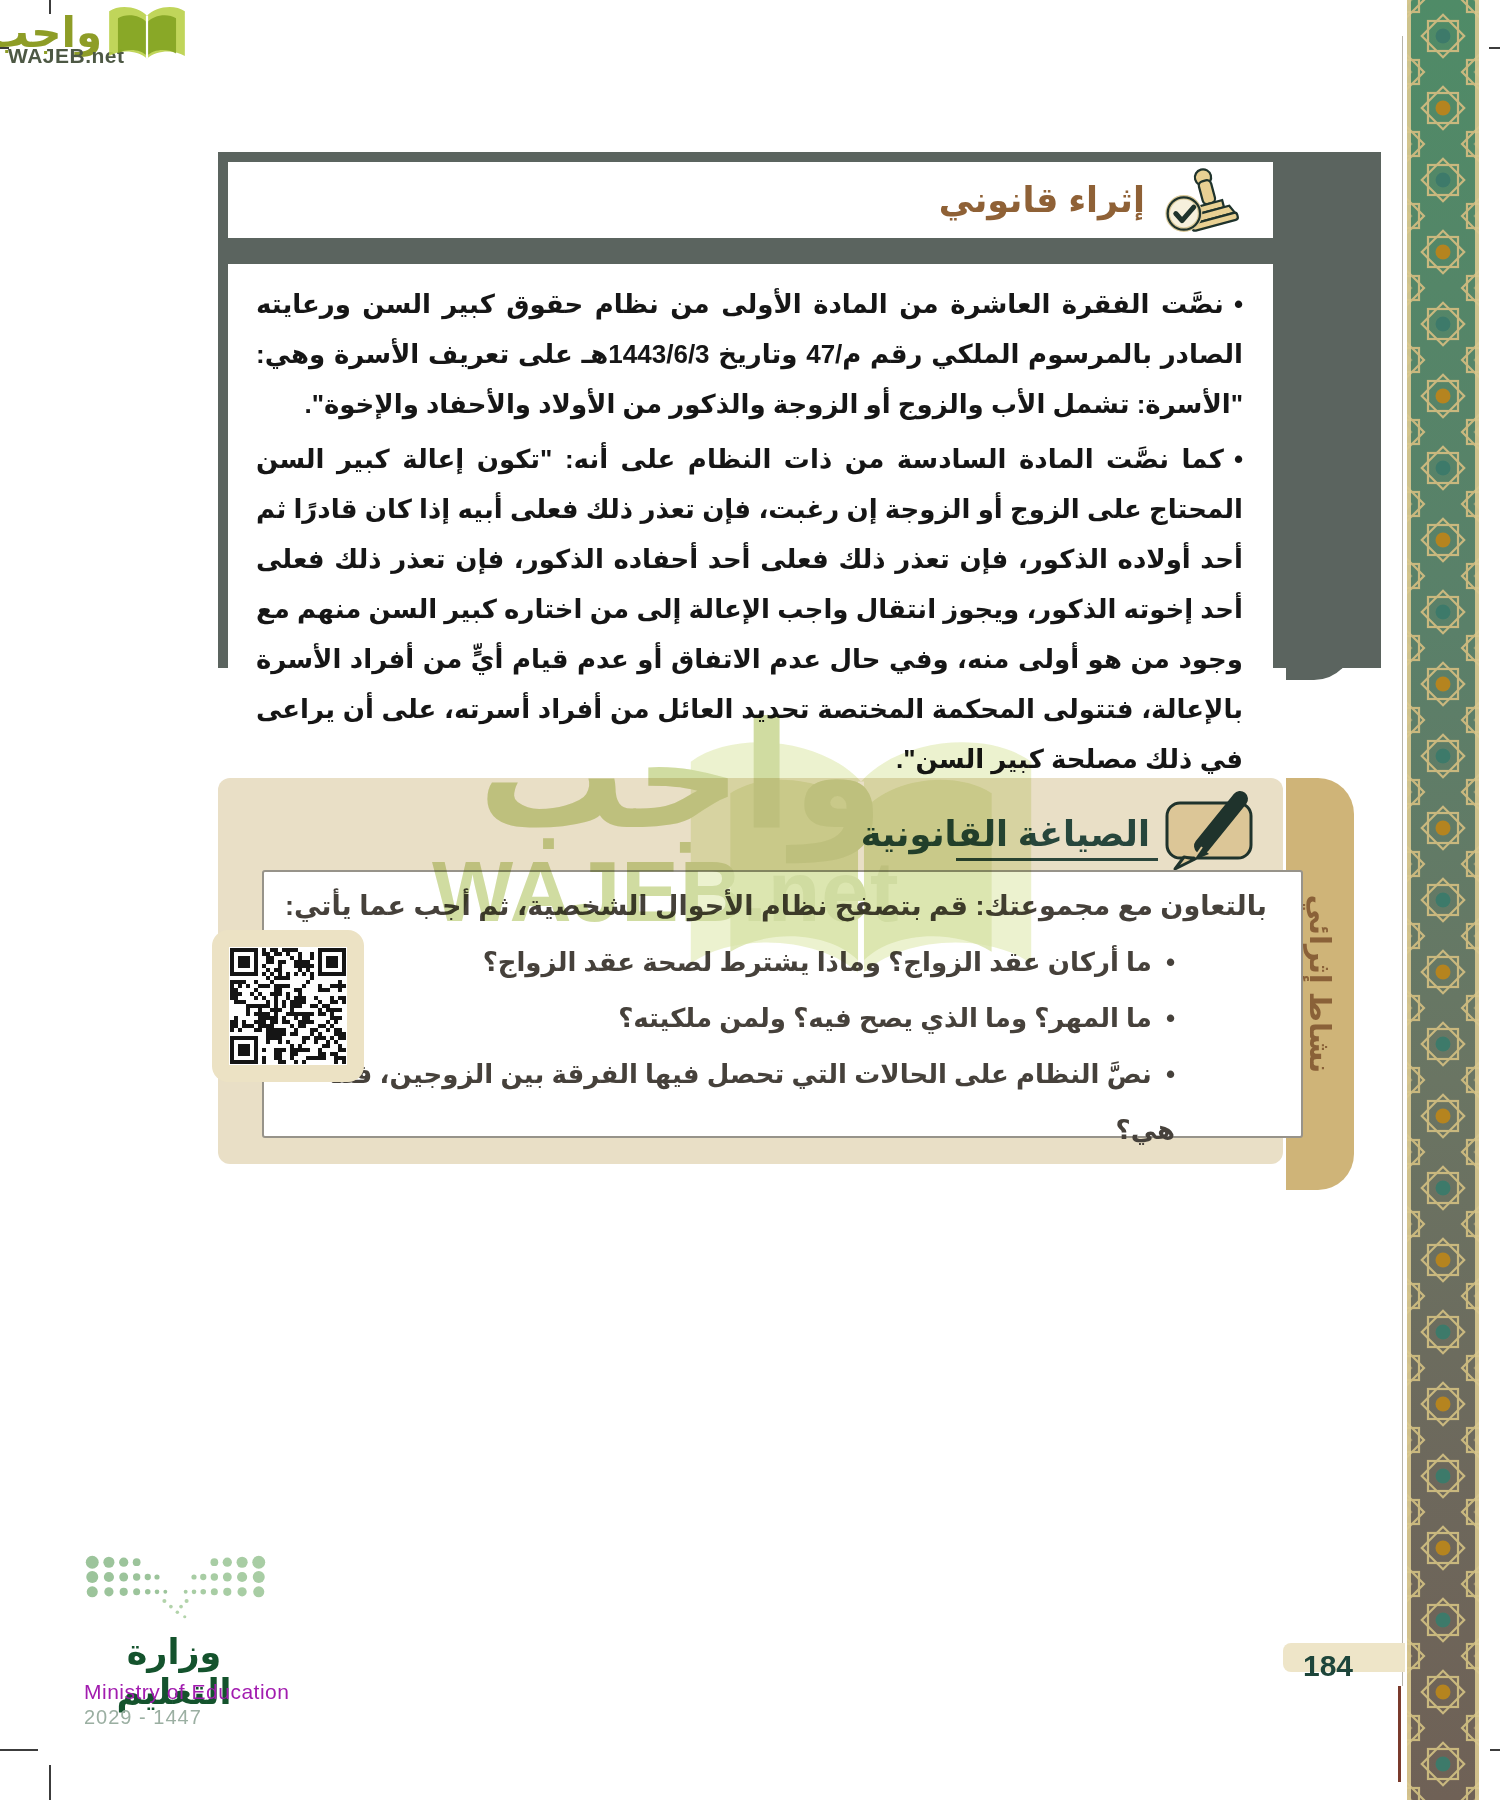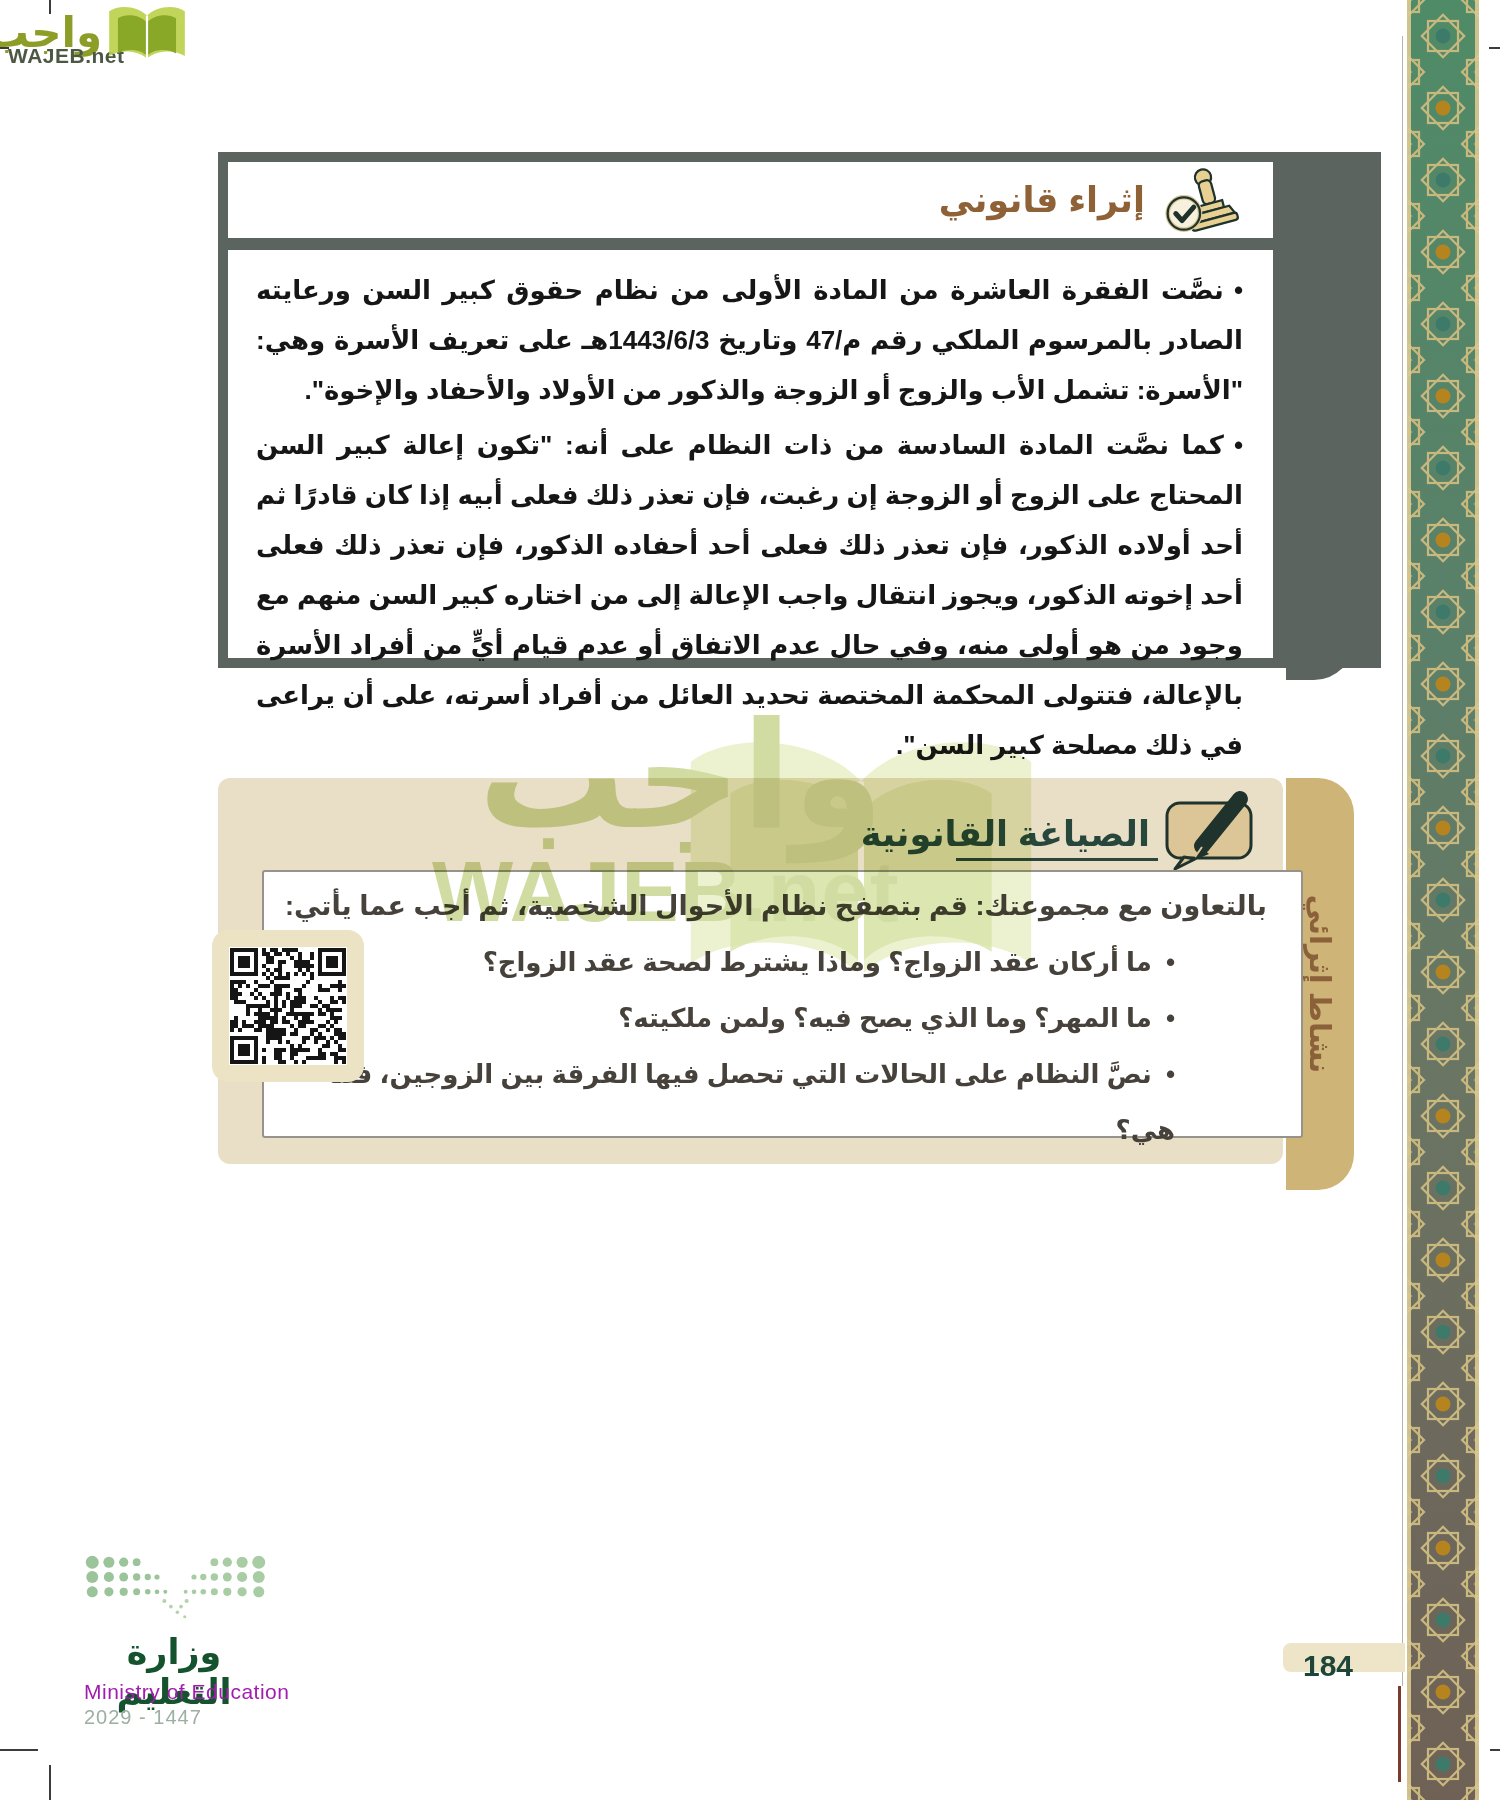--- a/index.html
+++ b/index.html
@@ -18,21 +18,21 @@
   
   .logo-ar { left:10px; top:8px; width:92px; font-size:42px; font-weight:bold; color:#8e9d27; text-align:center; direction:rtl; }
   .logo-en { left:8px; top:44px; width:96px; font-size:21px; font-weight:bold; color:#4d5844; text-align:center; letter-spacing:.5px; }
   .logo-book { left:103px; top:2px; }
 
   
   .box1 { left:218px; top:152px; width:1163px; height:516px; background:#5b645f; z-index:3; }
   .box1-header { position:absolute; left:10px; top:10px; width:1045px; height:76px; background:#fff;
     display:flex; direction:rtl; align-items:center; gap:14px; padding-right:22px; }
   .box1-title { font-size:35px; font-weight:bold; color:#8f6136; }
-  .box1-body { position:absolute; left:10px; top:98px; width:1045px; height:408px; background:#fff;
+  .box1-body { position:absolute; left:10px; top:112px; width:1045px; height:408px; background:#fff;
     padding:15px 30px 0 28px; direction:rtl; }
   .box1-body p { font-size:26px; font-weight:bold; color:#161616; line-height:50px; text-align:justify; }
   .box1-body p::before { content:"•"; margin-left:10px; }
   .box1-body p + p { margin-top:5px; }
 
   
   .tab1 { left:1286px; top:152px; width:68px; height:528px; background:#5b645f; border-radius:0 40px 40px 0; z-index:2; }
   .tab2 { left:1286px; top:778px; width:68px; height:412px; background:#cfb478; border-radius:0 36px 36px 0; z-index:2; }
   .tab-text { position:absolute; left:50%; top:50%; transform:translate(-50%,-50%) rotate(90deg);
     white-space:nowrap; font-weight:bold; font-size:29px; direction:rtl; }

